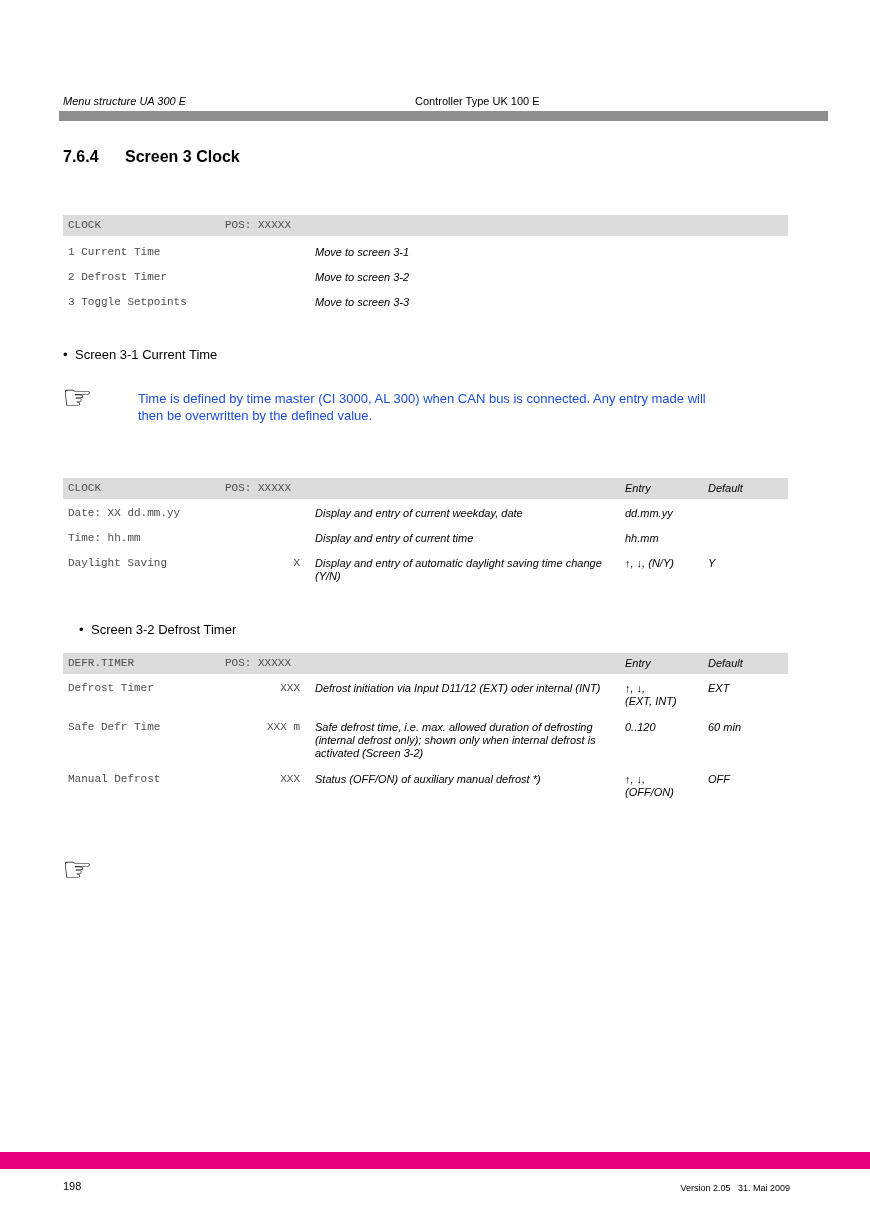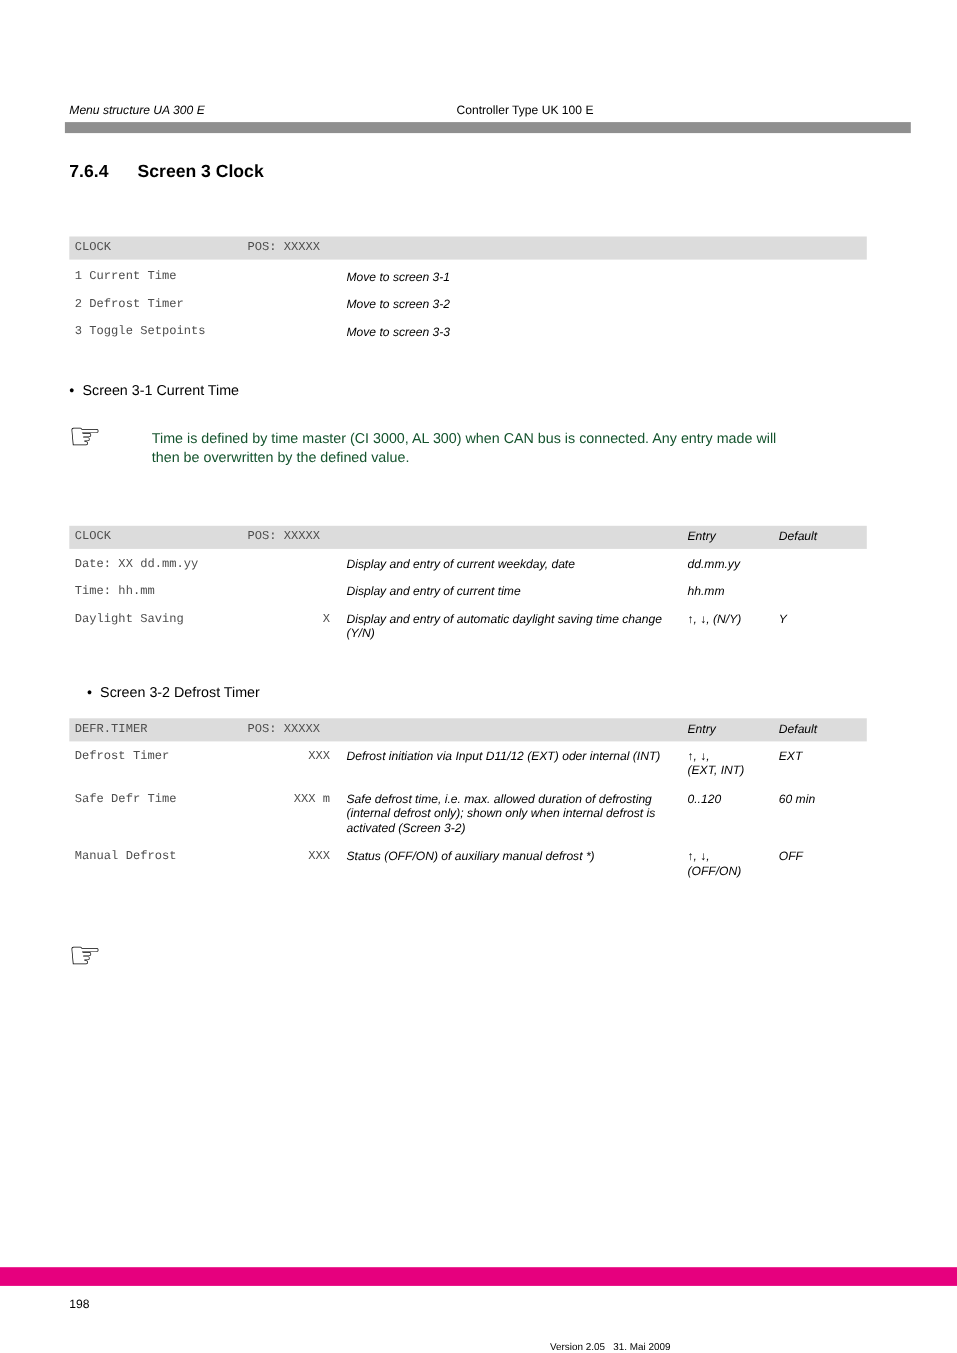--- a/index.html
+++ b/index.html
@@ -21,24 +21,24 @@
   .c1 { position:absolute; left:5px; white-space:pre;text-align:right; }
   .cpos { position:absolute; left:162px; white-space:pre; }
   .cval { position:absolute; left:162px; width:75px; text-align:right; white-space:pre; }
   .cdesc { position:absolute; left:252px; width:315px; line-height:13px; white-space:pre-line; }
   .centry { position:absolute; left:562px; width:80px; line-height:13px; white-space:pre-line; }
   .cdefault { position:absolute; left:645px; width:78px; line-height:13px; }
   .trow .mono { top:0; }
   .bullet { font-size:13px; color:#000; }
   .bullet .b-dot { display:inline-block; width:12px; }
   .note-icon { font-family:"DejaVu Sans", sans-serif; font-size:34px; line-height:34px; color:#000; }
-  .note-text { font-size:13px; line-height:17px; color:#14532d; width:668px; white-space:pre-line; }
+  .note-text { font-size:13px; line-height:17px; color:#1d4ed8; width:668px; white-space:pre-line; }
   .accent-bar { background:#e6007e; }
   .footer-page { font-size:11px; color:#000; }
-  .footer-version { font-size:9px; color:#000; text-align:left; white-space:pre;margin-top:36px; }
+  .footer-version { font-size:9px; color:#000; text-align:right; white-space:pre; }
 </style>
 </head>
 <body>
 
 <div class="page">
 
   <div class="abs hdr-text" style="left:63px; top:95px;font-style:italic;">Menu structure UA 300 E</div>
   <div class="abs hdr-text" style="left:415px; top:95px;">Controller Type UK 100 E</div>
   <div class="abs hdr-rule" style="left:59px; top:111px; width:769px; height:10px;"></div>
 

